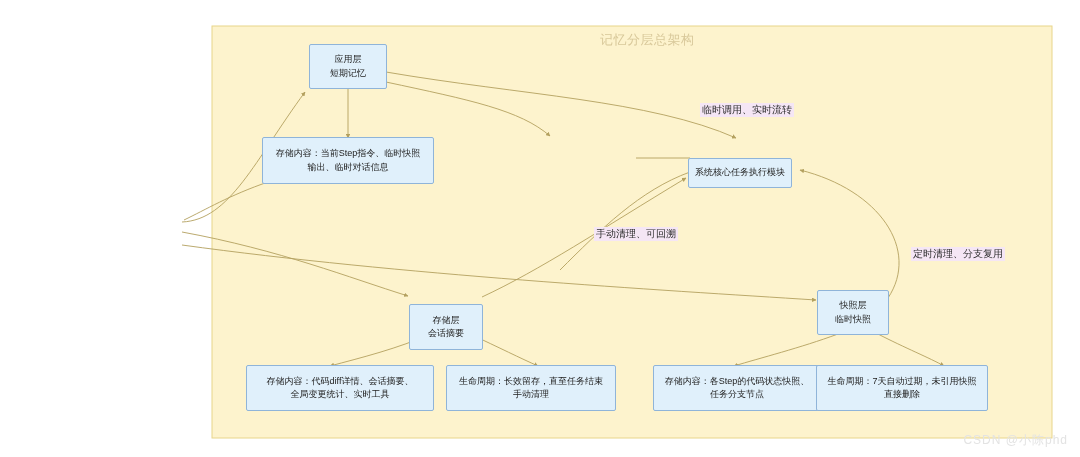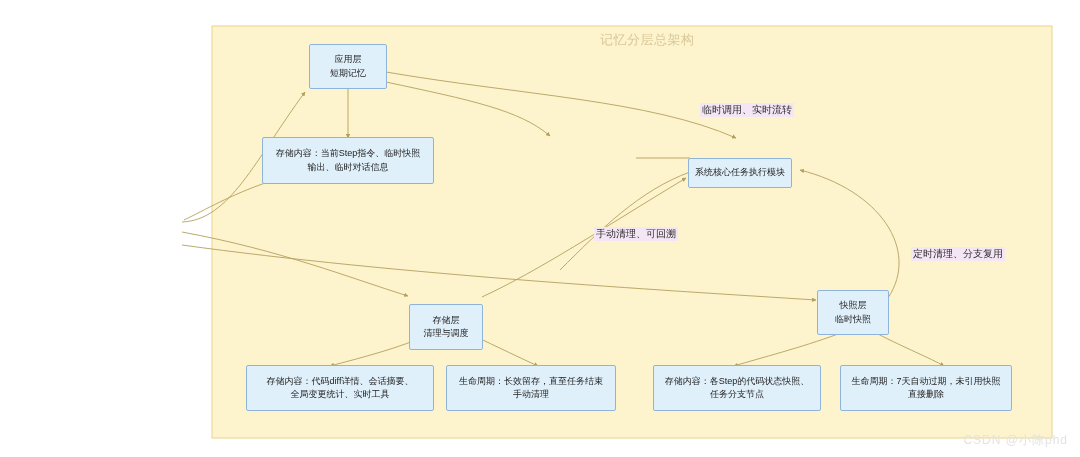--- a/index.html
+++ b/index.html
@@ -130,21 +130,21 @@
     <span class="line">输出、临时对话信息</span>
   </div>
 
 
   <div class="node" style="left:688px; top:158px; width:104px; height:30px;">
     <span class="line">系统核心任务执行模块</span>
   </div>
 
   <div class="node" style="left:409px; top:288px; width:74px; height:46px;margin-top:16px;">
     <span class="line">存储层</span>
-    <span class="line">清理与调度</span>
+    <span class="line">会话摘要</span>
   </div>
 
   <div class="node" style="left:246px; top:365px; width:188px; height:46px;">
     <span class="line">存储内容：代码diff详情、会话摘要、</span>
     <span class="line">全局变更统计、实时工具</span>
   </div>
 
   <div class="node" style="left:446px; top:365px; width:170px; height:46px;">
     <span class="line">生命周期：长效留存，直至任务结束</span>
     <span class="line">手动清理</span>
@@ -153,21 +153,21 @@
   <div class="node" style="left:817px; top:290px; width:72px; height:45px;">
     <span class="line">快照层</span>
     <span class="line">临时快照</span>
   </div>
 
   <div class="node" style="left:653px; top:365px; width:168px; height:46px;justify-content:center;">
     <span class="line">存储内容：各Step的代码状态快照、</span>
     <span class="line">任务分支节点</span>
   </div>
 
-  <div class="node" style="left:840px; top:365px; width:172px; height:46px;">
+  <div class="node" style="left:816px; top:365px; width:172px; height:46px;">
     <span class="line">生命周期：7天自动过期，未引用快照</span>
     <span class="line">直接删除</span>
   </div>
 
   <div class="edge-label" style="left:700px; top:103px;">临时调用、实时流转</div>
 
   <div class="edge-label" style="left:594px; top:227px;">手动清理、可回溯</div>
 
   <div class="edge-label" style="left:911px; top:227px;margin-top:20px;">定时清理、分支复用</div>
 

